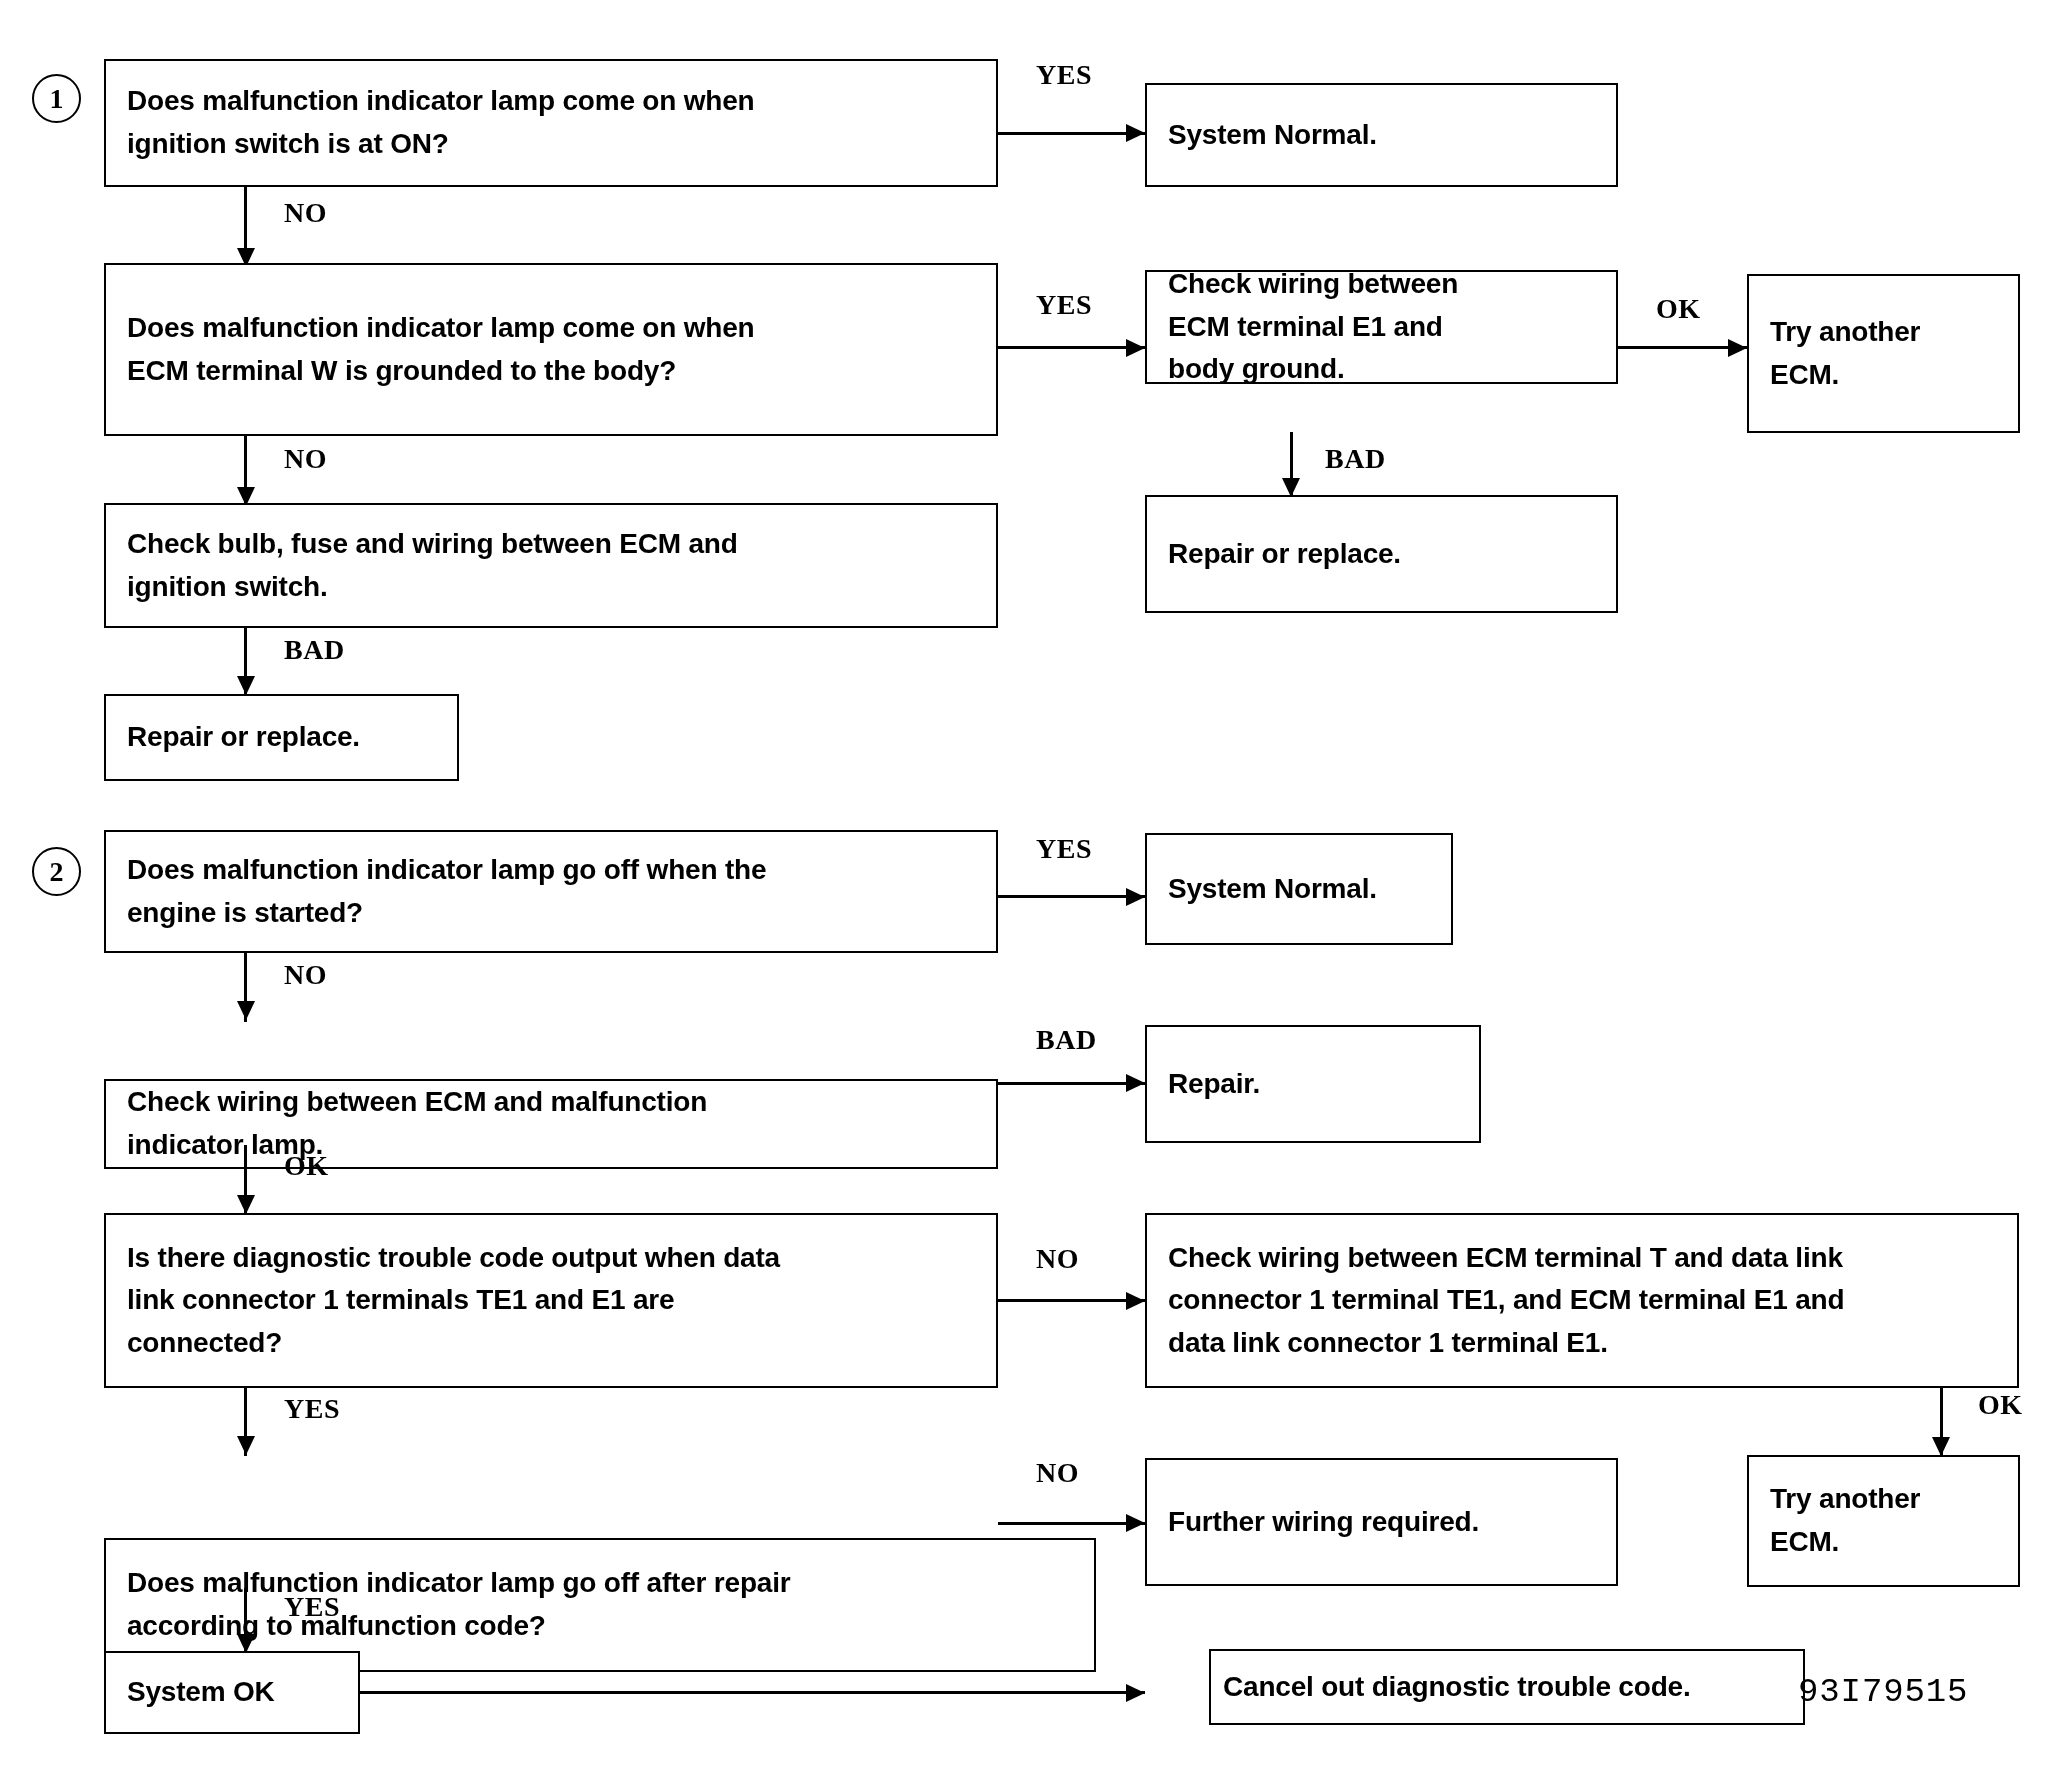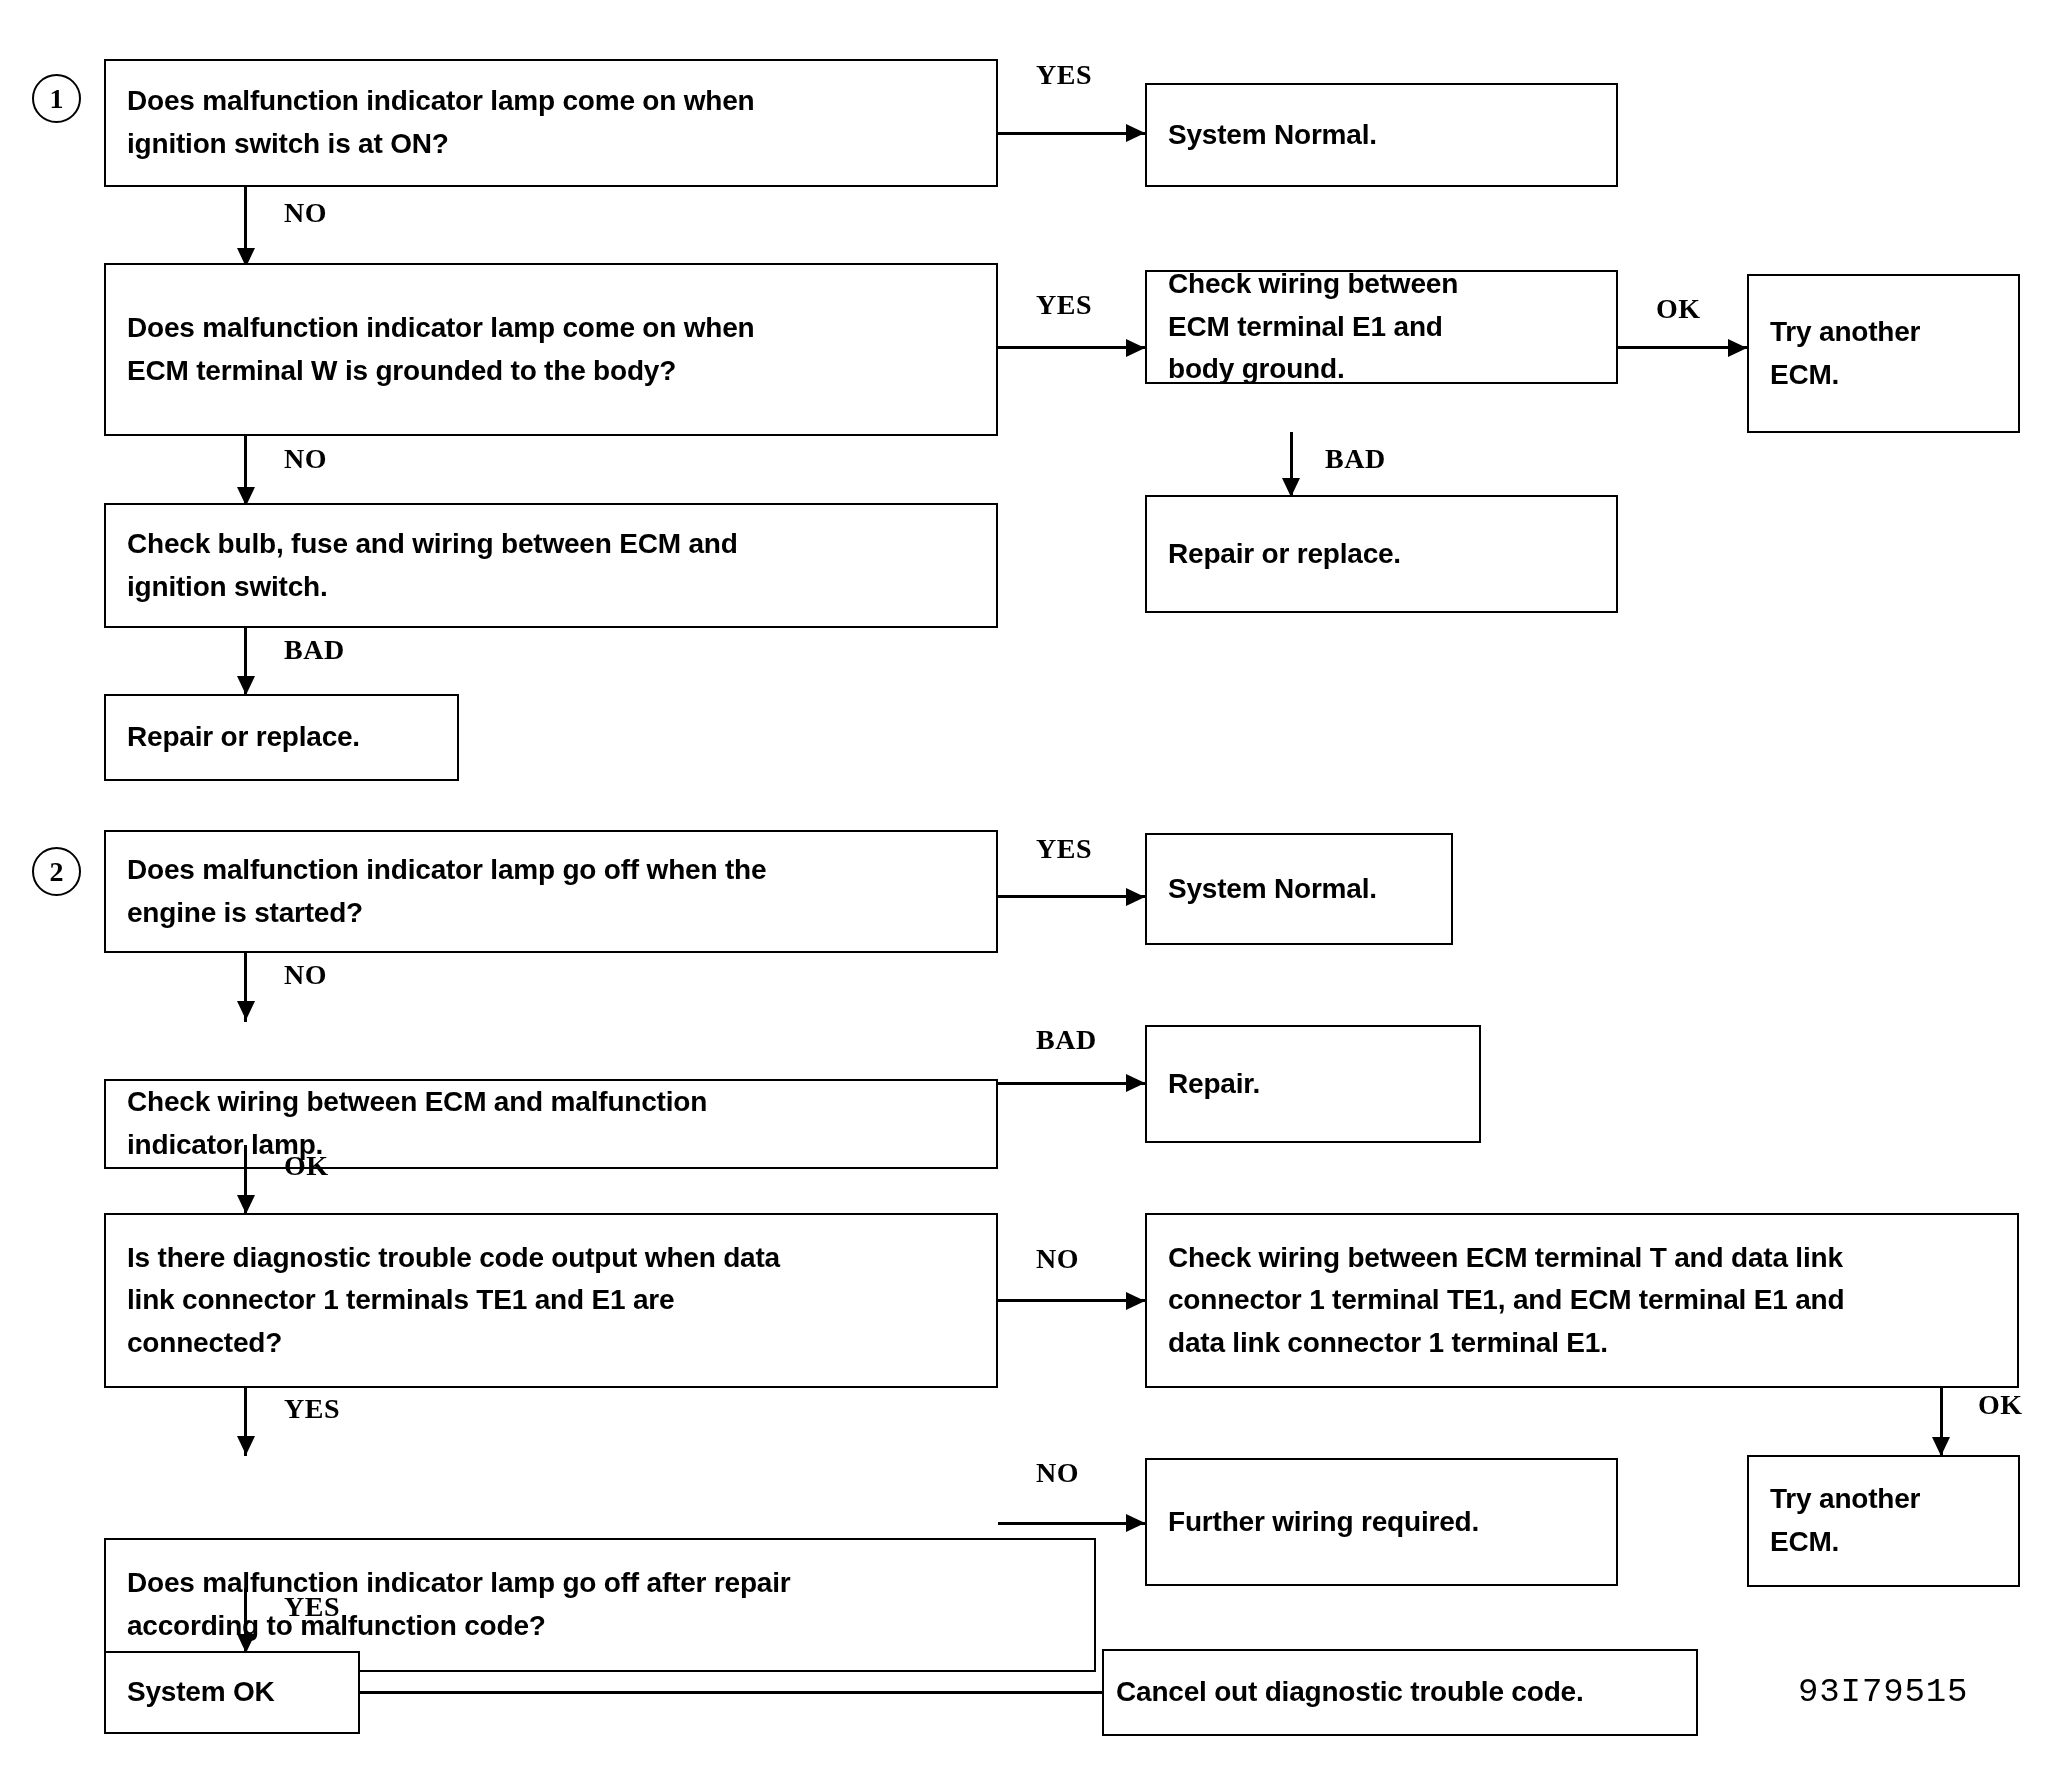--- a/index.html
+++ b/index.html
@@ -244,20 +244,20 @@
   <div class="arrow-d" style="left:237px; top:1634px;"></div>
   <div class="elabel" style="left:284px; top:1591px;">YES</div>
 
   <div class="box" style="left:104px; top:1651px; width:256px; height:83px;">
     <span class="txt">System OK</span>
   </div>
 
   <div class="hline" style="left:360px; top:1691px; width:785px;"></div>
   <div class="arrow-r" style="left:1126px; top:1684px;"></div>
 
-  <div class="box" style="left:1102px; top:1649px; width:596px; height:87px;padding-left:12px;">
+  <div class="box" style="left:1209px; top:1649px; width:596px; height:76px;padding-left:12px;">
     <span class="txt">Cancel out diagnostic trouble code.</span>
   </div>
 
   <div class="code" style="left:1798px; top:1673px;">93I79515</div>
 
 </div>
 
 
 </body></html>

